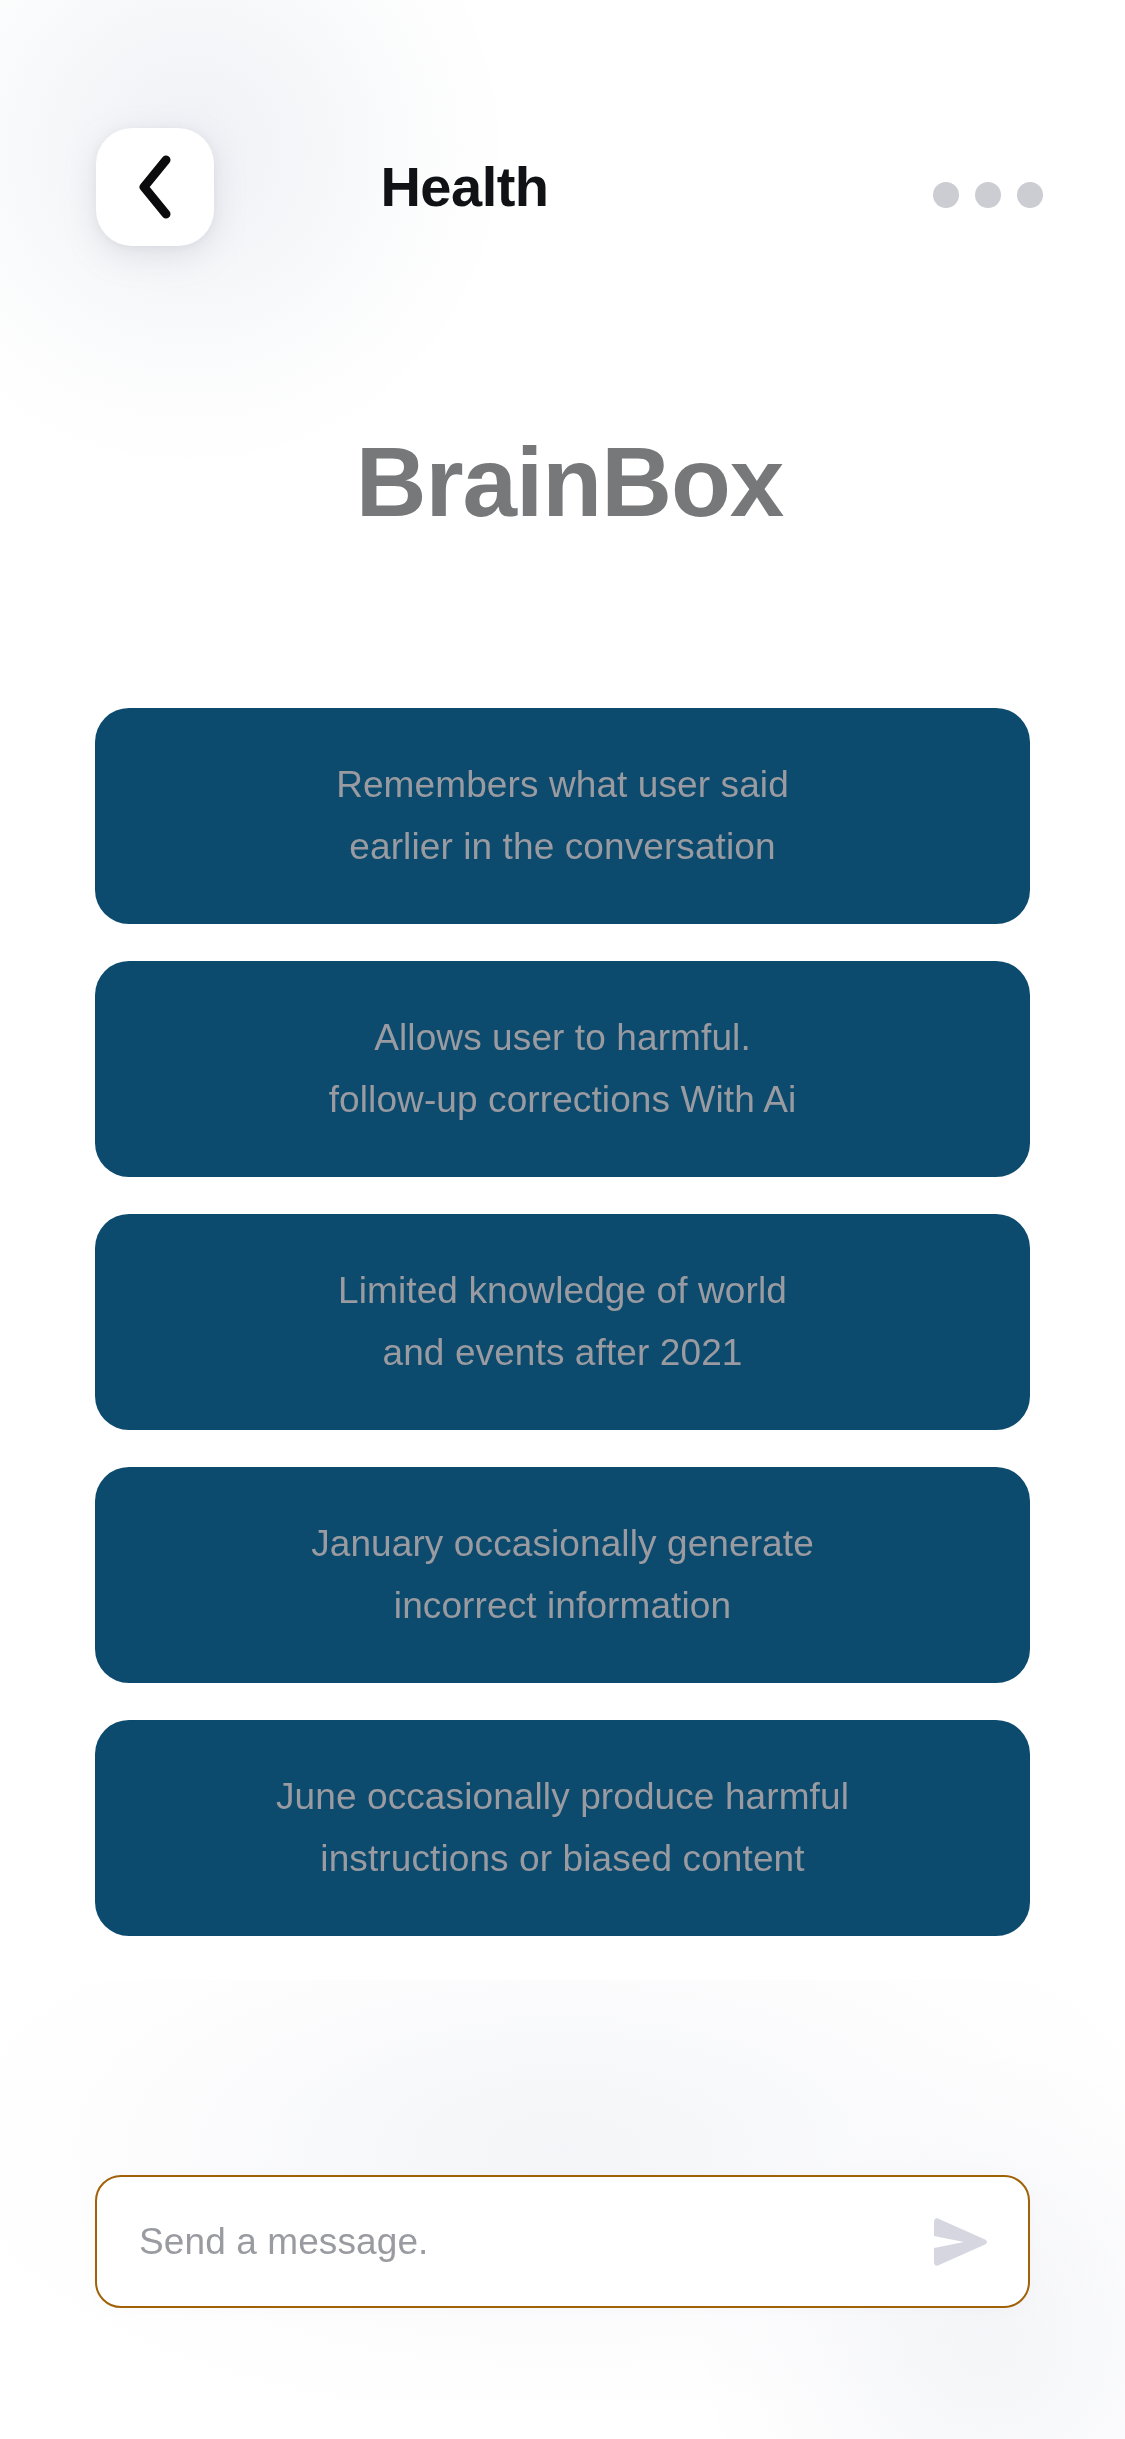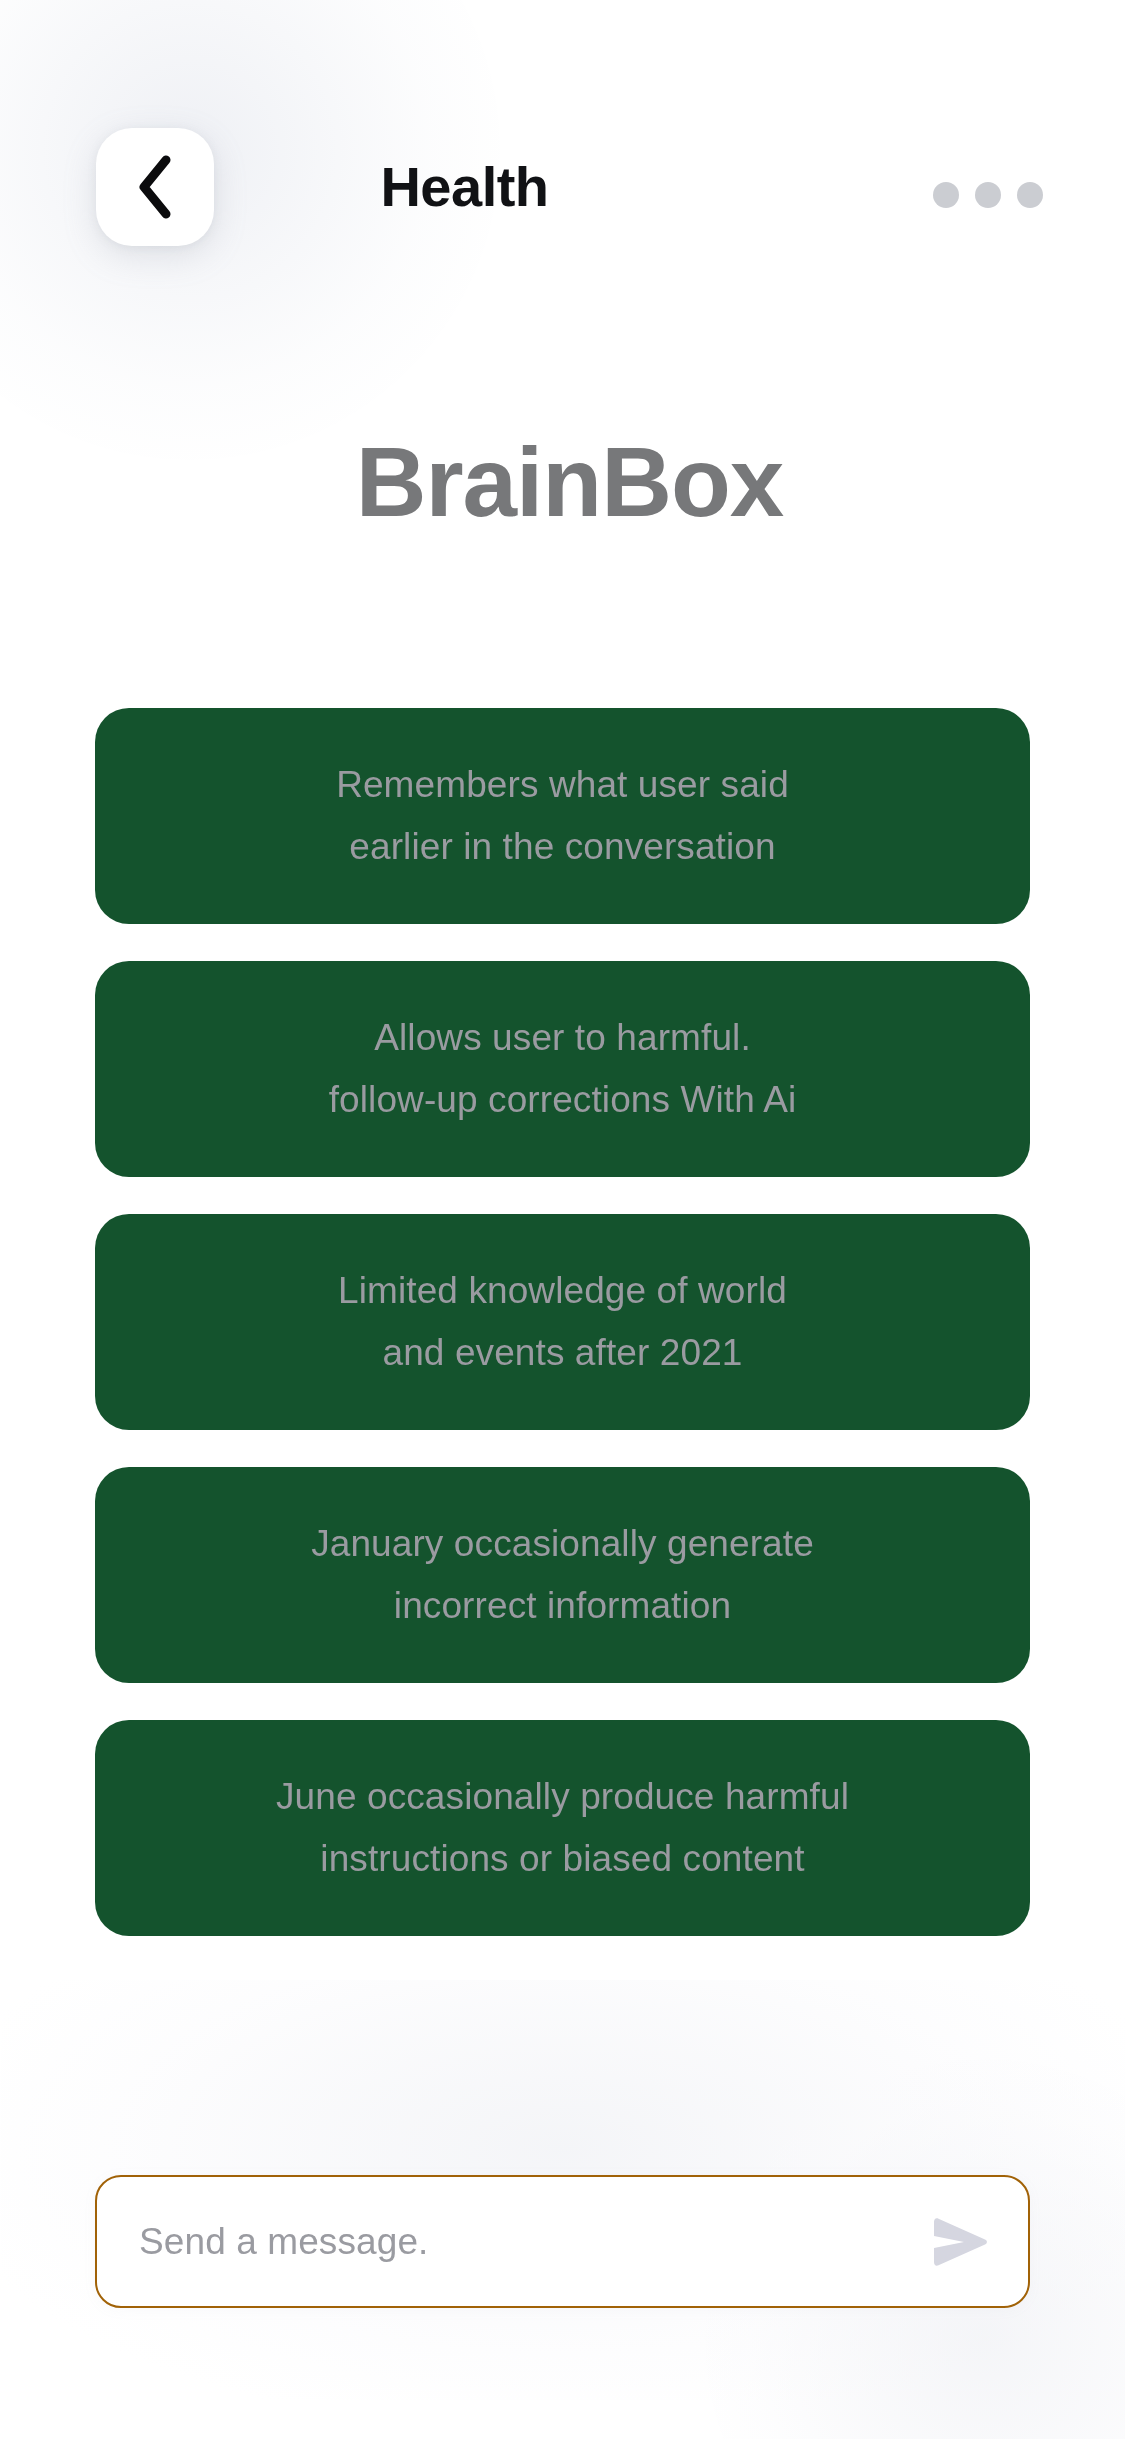--- a/index.html
+++ b/index.html
@@ -102,21 +102,21 @@
 
   
   .cards {
     position:absolute;
     left:95px; top:708px;
     width:935px;
     z-index:2;
   }
   .card {
     width:935px;
-    background:#14532d;
+    background:#0c4a6e;
     border-radius:34px;
     margin-bottom:37px;
     padding:46px 40px;
     display:flex;
     align-items:flex-end;
     justify-content:center;
     cursor:pointer;
   }
   .card-text {
     text-align:center;

